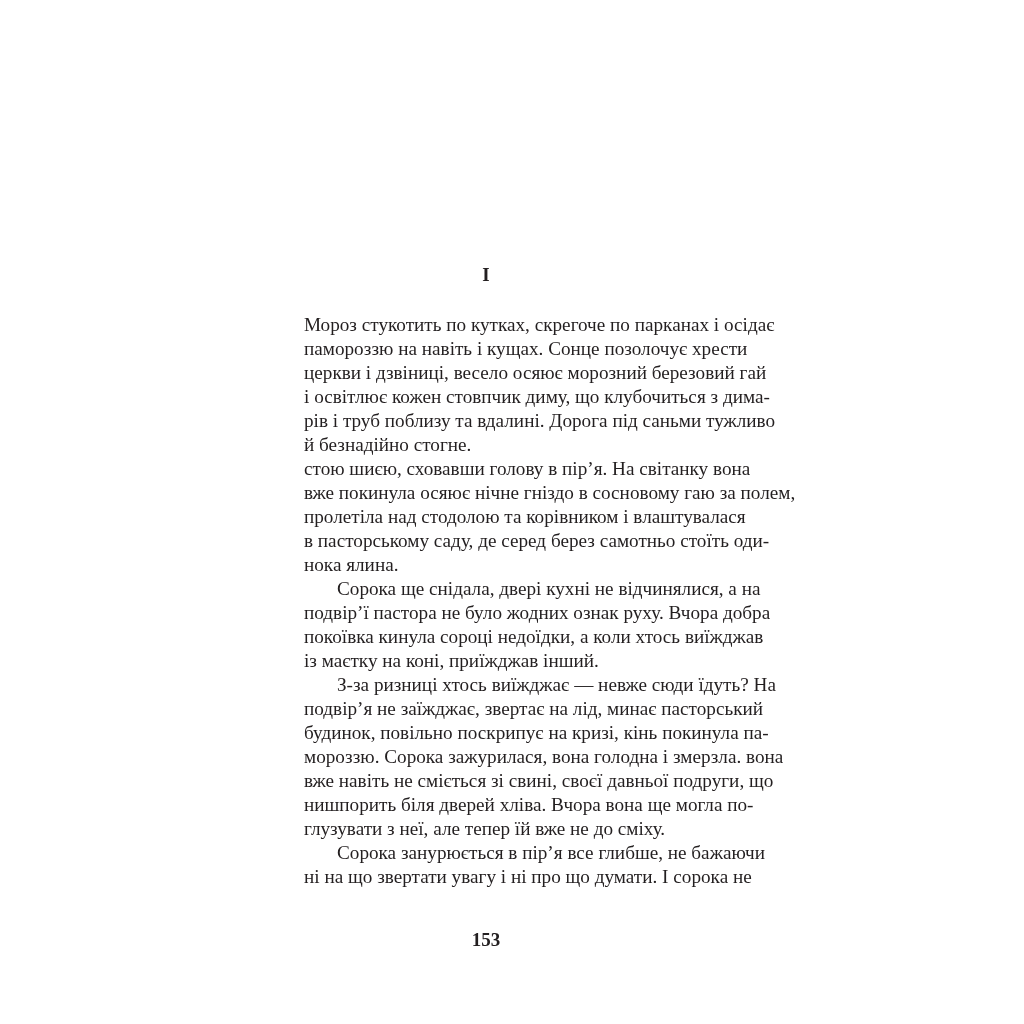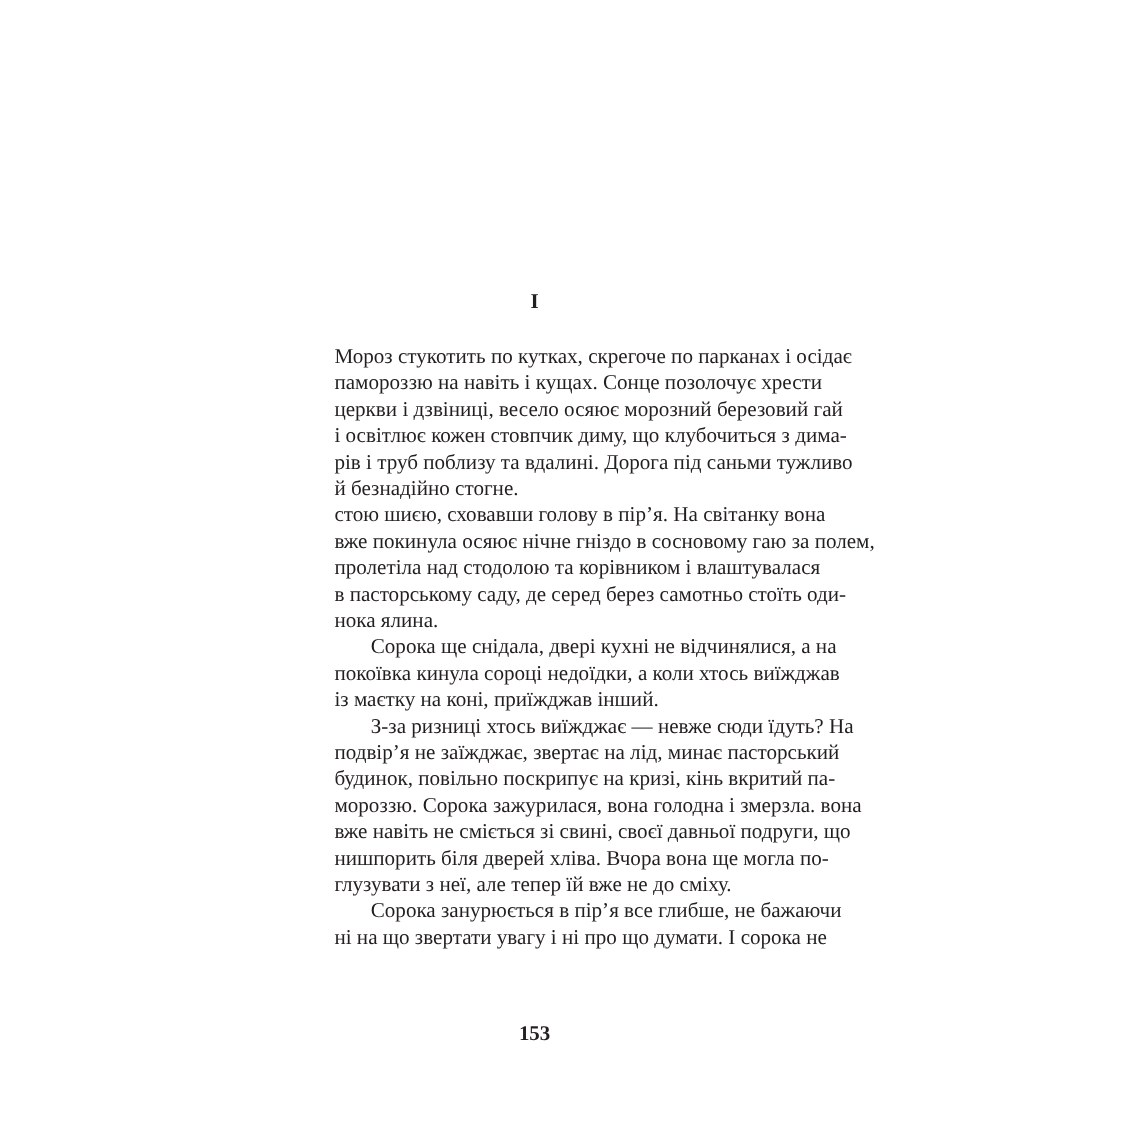--- a/index.html
+++ b/index.html
@@ -72,25 +72,26 @@
       <span class="line">церкви і дзвіниці, весело осяює морозний березовий гай</span>
       <span class="line">і освітлює кожен стовпчик диму, що клубочиться з дима-</span>
       <span class="line">рів і труб поблизу та вдалині. Дорога під саньми тужливо</span>
       <span class="line last">й безнадійно стогне.</span>
       <span class="line">стою шиєю, сховавши голову в пір’я. На світанку вона</span>
       <span class="line">вже покинула осяює нічне гніздо в сосновому гаю за полем,</span>
       <span class="line">пролетіла над стодолою та корівником і влаштувалася</span>
       <span class="line">в пасторському саду, де серед берез самотньо стоїть оди-</span>
       <span class="line last">нока ялина.</span>
       <span class="line indent">Сорока ще снідала, двері кухні не відчинялися, а на</span>
+      <span class="line">подвір’ї пастора не було жодних ознак руху. Вчора добра</span>
       <span class="line">покоївка кинула сороці недоїдки, а коли хтось виїжджав</span>
       <span class="line last">із маєтку на коні, приїжджав інший.</span>
       <span class="line indent">З-за ризниці хтось виїжджає — невже сюди їдуть? На</span>
       <span class="line">подвір’я не заїжджає, звертає на лід, минає пасторський</span>
-      <span class="line">будинок, повільно поскрипує на кризі, кінь вкритий па-</span>
+      <span class="line">будинок, повільно поскрипує на кризі, кінь покинула па-</span>
       <span class="line">мороззю. Сорока зажурилася, вона голодна і змерзла. вона</span>
       <span class="line">вже навіть не сміється зі свині, своєї давньої подруги, що</span>
       <span class="line">нишпорить біля дверей хліва. Вчора вона ще могла по-</span>
       <span class="line last">глузувати з неї, але тепер їй вже не до сміху.</span>
       <span class="line indent">Сорока занурюється в пір’я все глибше, не бажаючи</span>
       <span class="line">ні на що звертати увагу і ні про що думати. І сорока не</span>
     </div>
 
   <div class="page-number">153</div>
 </div>

